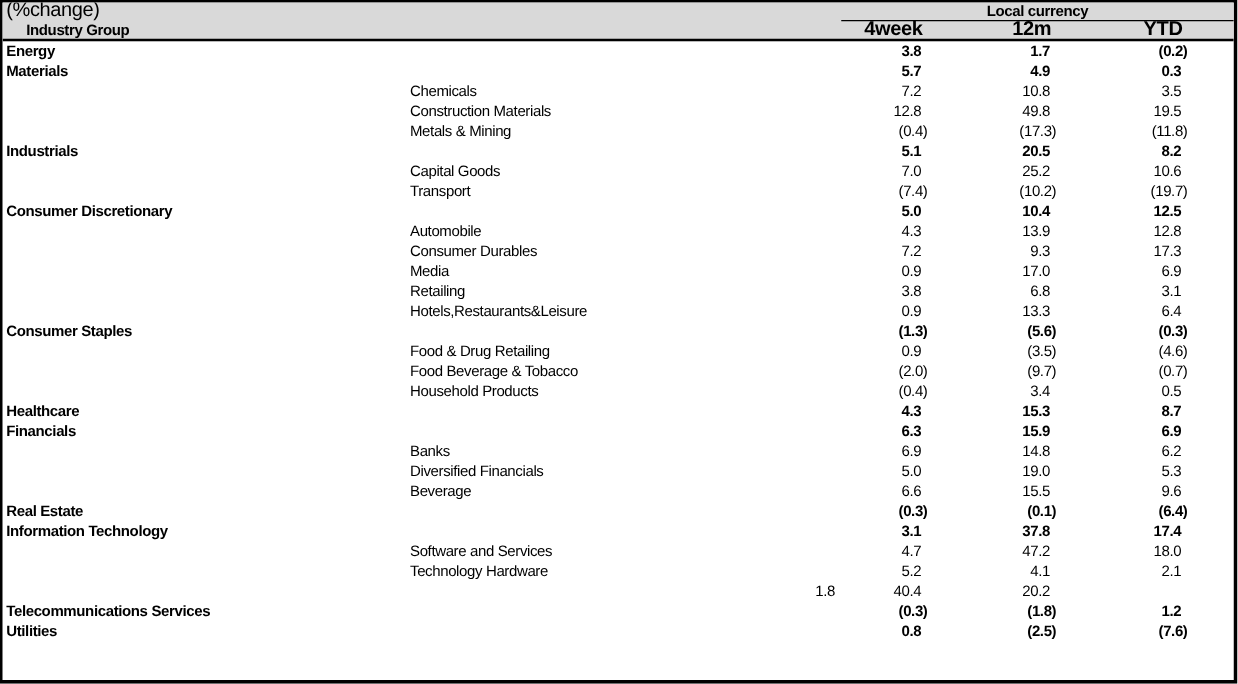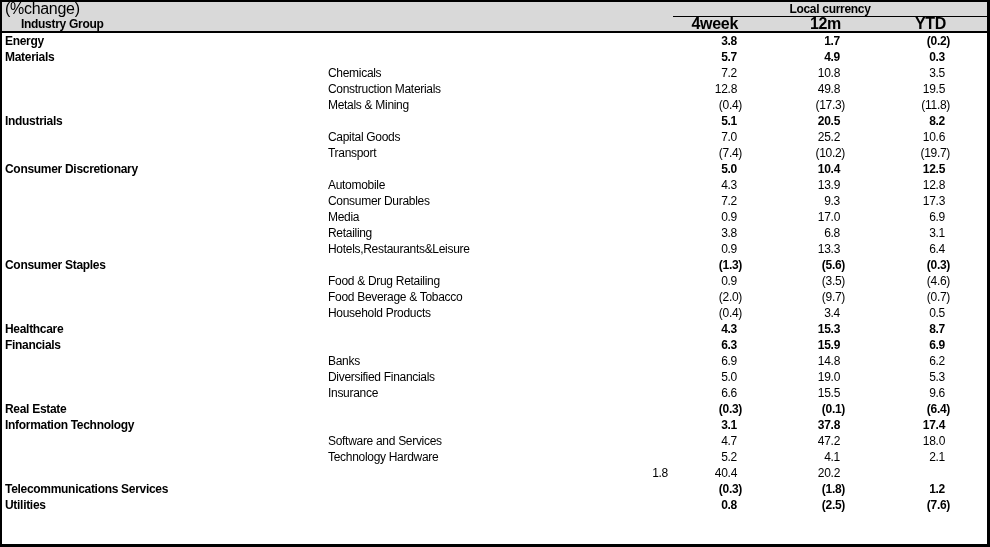--- a/index.html
+++ b/index.html
@@ -268,21 +268,21 @@
       <div class="grid row sub">
         <div class="cell label"></div>
         <div class="cell label">Diversified Financials</div>
         <div class="cell num pos">5.0</div>
         <div class="cell num pos">19.0</div>
         <div class="cell num pos">5.3</div>
         <div class="cell "></div>
       </div>
       <div class="grid row sub">
         <div class="cell label"></div>
-        <div class="cell label">Insurance</div>
+        <div class="cell label">Beverage</div>
         <div class="cell num pos">6.6</div>
         <div class="cell num pos">15.5</div>
         <div class="cell num pos">9.6</div>
         <div class="cell "></div>
       </div>
       <div class="grid row group">
         <div class="cell label">Real Estate</div>
         <div class="cell label"></div>
         <div class="cell num neg">(0.3)</div>
         <div class="cell num neg">(0.1)</div>

